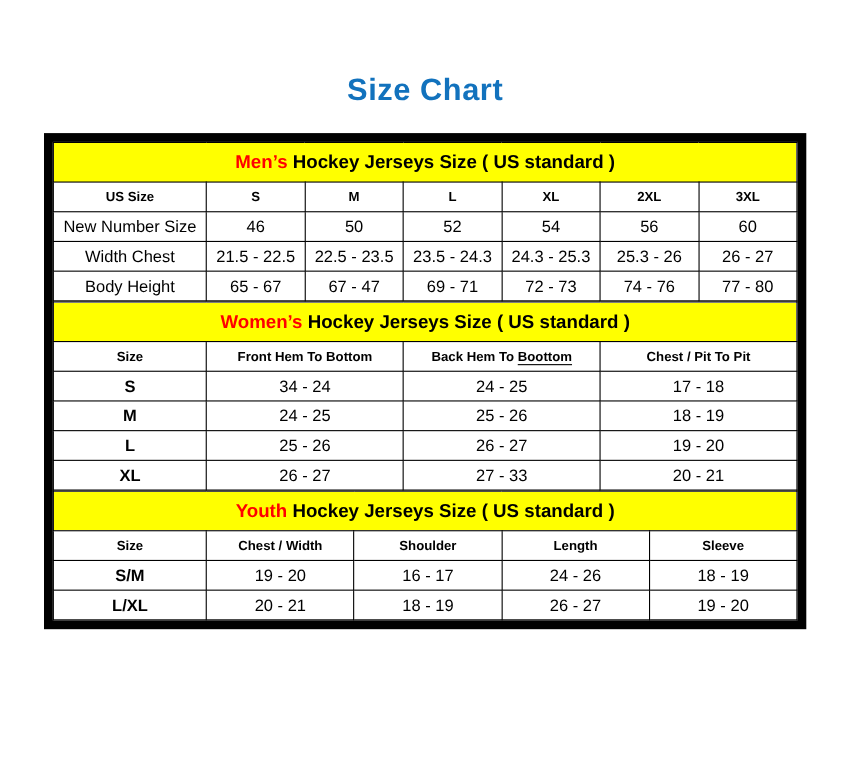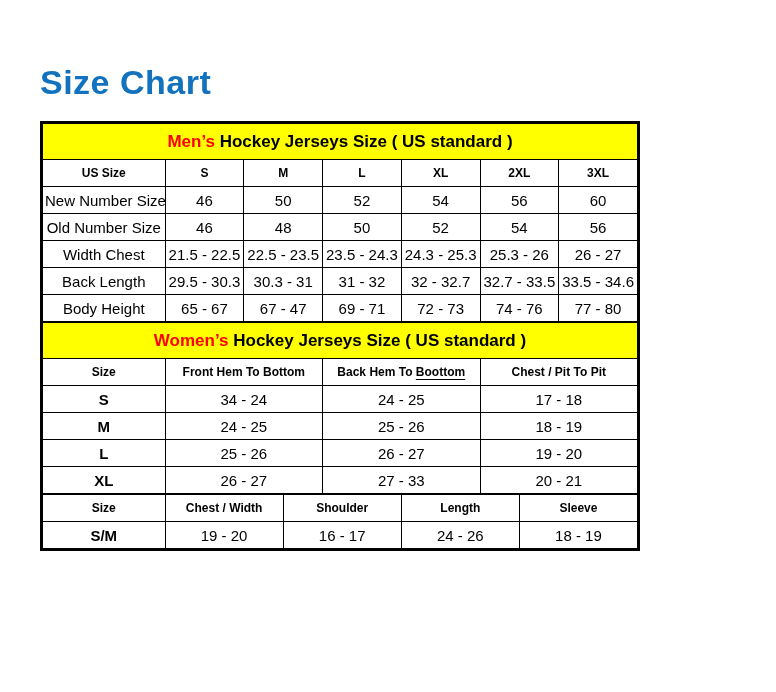--- a/index.html
+++ b/index.html
@@ -8,31 +8,31 @@
     background: #ffffff;
     width: 776px;
     height: 692px;
     font-family: "Liberation Sans", sans-serif;
     color: #000000;
     overflow: hidden;
   }
   .page-title {
     margin: 64px 0 0 40px;
     width: 693px;
-    text-align: left;
-    font-size: 34px;
+    text-align: center;
+    font-size: 28px;
     font-weight: bold;
     color: #1272BD;
     line-height: 36px;
     letter-spacing: 0.5px;
   }
   .chart-wrap {
-    width: 600px;
+    width: 693px;
     margin: 21px 0 0 40px;
-    border: 2px solid #000000;
+    border: 8px solid #000000;
     box-sizing: border-box;
   }
   table.section {
     width: 100%;
     border-collapse: collapse;
     table-layout: fixed;
   }
   table.section th, table.section td {
     border: 1px solid #000000;
     text-align: center;
@@ -111,45 +111,27 @@
         <tr>
           <td>New Number Size</td>
           <td>46</td>
           <td>50</td>
           <td>52</td>
           <td>54</td>
           <td>56</td>
           <td>60</td>
         </tr>
         <tr>
-          <td>Old Number Size</td>
-          <td>46</td>
-          <td>48</td>
-          <td>50</td>
-          <td>52</td>
-          <td>54</td>
-          <td>56</td>
-        </tr>
-        <tr>
           <td>Width Chest</td>
           <td>21.5 - 22.5</td>
           <td>22.5 - 23.5</td>
           <td>23.5 - 24.3</td>
           <td>24.3 - 25.3</td>
           <td>25.3 - 26</td>
           <td>26 - 27</td>
-        </tr>
-        <tr>
-          <td>Back Length</td>
-          <td>29.5 - 30.3</td>
-          <td>30.3 - 31</td>
-          <td>31 - 32</td>
-          <td>32 - 32.7</td>
-          <td>32.7 - 33.5</td>
-          <td>33.5 - 34.6</td>
         </tr>
         <tr>
           <td>Body Height</td>
           <td>65 - 67</td>
           <td>67 - 47</td>
           <td>69 - 71</td>
           <td>72 - 73</td>
           <td>74 - 76</td>
           <td>77 - 80</td>
         </tr>
@@ -204,32 +186,42 @@
 
   <table class="section youth">
     <colgroup>
       <col class="c-label">
       <col class="c-data">
         <col class="c-data">
         <col class="c-data">
         <col class="c-data">
     </colgroup>
     <thead>
+      <tr class="band">
+        <td colspan="5"><span class="hl">Youth</span> <span>Hockey Jerseys Size ( US standard )</span></td>
+      </tr>
       <tr class="head">
         <th>Size</th>
         <th>Chest / Width</th>
         <th>Shoulder</th>
         <th>Length</th>
         <th>Sleeve</th>
       </tr>
     </thead>
     <tbody class="rows">
         <tr>
           <td>S/M</td>
           <td>19 - 20</td>
           <td>16 - 17</td>
           <td>24 - 26</td>
           <td>18 - 19</td>
         </tr>
+        <tr>
+          <td>L/XL</td>
+          <td>20 - 21</td>
+          <td>18 - 19</td>
+          <td>26 - 27</td>
+          <td>19 - 20</td>
+        </tr>
       </tbody>
   </table>
 
 </div>
 
 </body></html>

